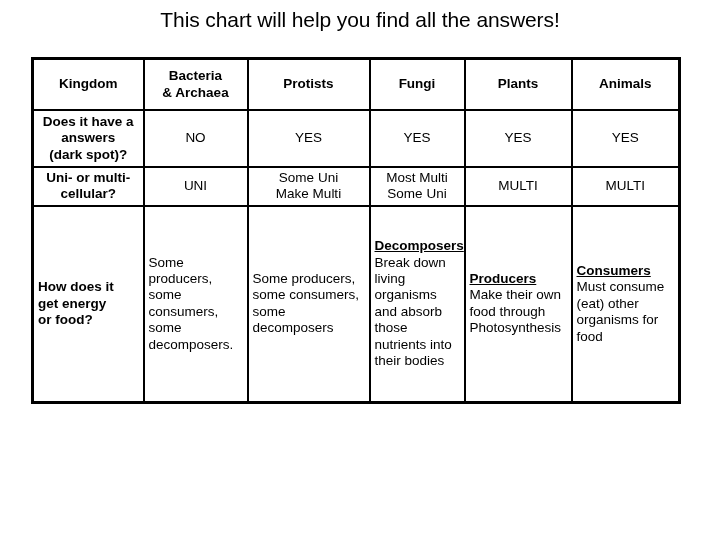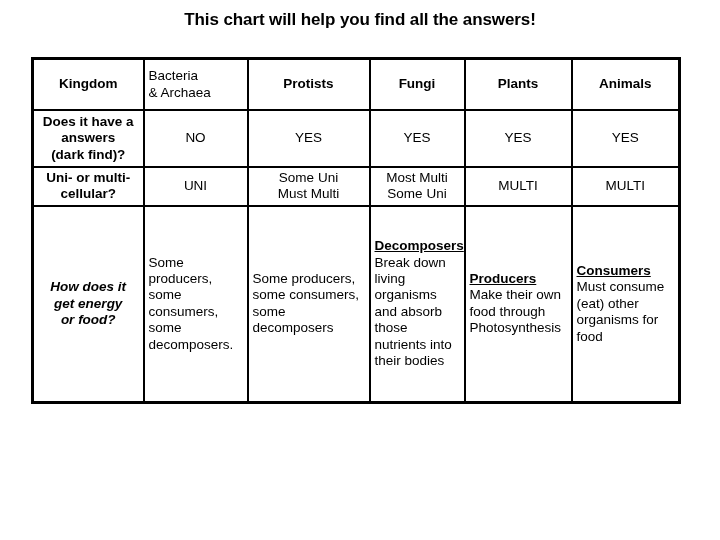--- a/index.html
+++ b/index.html
@@ -21,22 +21,22 @@
     height: 540px;
   }
 
   
   .chart-title {
     position: absolute;
     top: 10px;
     left: 0;
     width: 720px;
     text-align: center;
-    font-size: 17px;
-    font-weight: bold;
+    font-size: 21px;
+    font-weight: normal;
     letter-spacing: -0.1px;
     line-height: 20px;
     white-space: nowrap;
   }
 
   
   .table-wrap {
     position: absolute;
     left: 31px;
     top: 57px;
@@ -73,39 +73,38 @@
   tr.row-energy   td { height: 190px; }
   tr.row-move     td { height: 98px; }
 
   
   .hdr {
     text-align: center;
     font-size: 17px;
     font-weight: bold;
   }
   .hdr-left {
-    text-align: left;
+    text-align: center;
     font-size: 15.5px;
-    font-weight: normal;
+    font-weight: bold;
     line-height: 1.3;
     padding-left: 5px;
   }
 
   .qlabel-small {
     text-align: center;
     font-size: 10.5px;
     font-weight: bold;
     line-height: 1.55;
   }
   .qlabel-big {
-    text-align: center;
+    text-align: left;
     font-size: 17px;
     font-weight: bold;
     line-height: 1.35;
-    font-style: italic;
   }
 
   .val-big {
     text-align: center;
     font-size: 18px;
     font-weight: normal;
   }
   .val-med {
     text-align: center;
     font-size: 14.5px;
@@ -163,38 +162,38 @@
           <td class="hdr">Protists</td>
           <td class="hdr">Fungi</td>
           <td class="hdr">Plants</td>
           <td class="hdr">Animals</td>
         </tr>
 
         <tr class="row-nucleus">
           <td class="qlabel-small">
             <span>Does it have a</span><br>
             <span>answers</span><br>
-            <span>(dark find)?</span>
+            <span>(dark spot)?</span>
           </td>
           <td class="val-big">NO</td>
           <td class="val-big">YES</td>
           <td class="val-big">YES</td>
           <td class="val-big">YES</td>
           <td class="val-big">YES</td>
         </tr>
 
         <tr class="row-cellular">
           <td class="qlabel-small">
             <span>Uni- or multi-</span><br>
             <span>cellular?</span>
           </td>
           <td class="val-big">UNI</td>
           <td class="val-med">
             <span>Some Uni</span><br>
-            <span>Must Multi</span>
+            <span>Make Multi</span>
           </td>
           <td class="val-med">
             <span>Most Multi</span><br>
             <span>Some Uni</span>
           </td>
           <td class="val-big">MULTI</td>
           <td class="val-big">MULTI</td>
         </tr>
 
         <tr class="row-energy">

